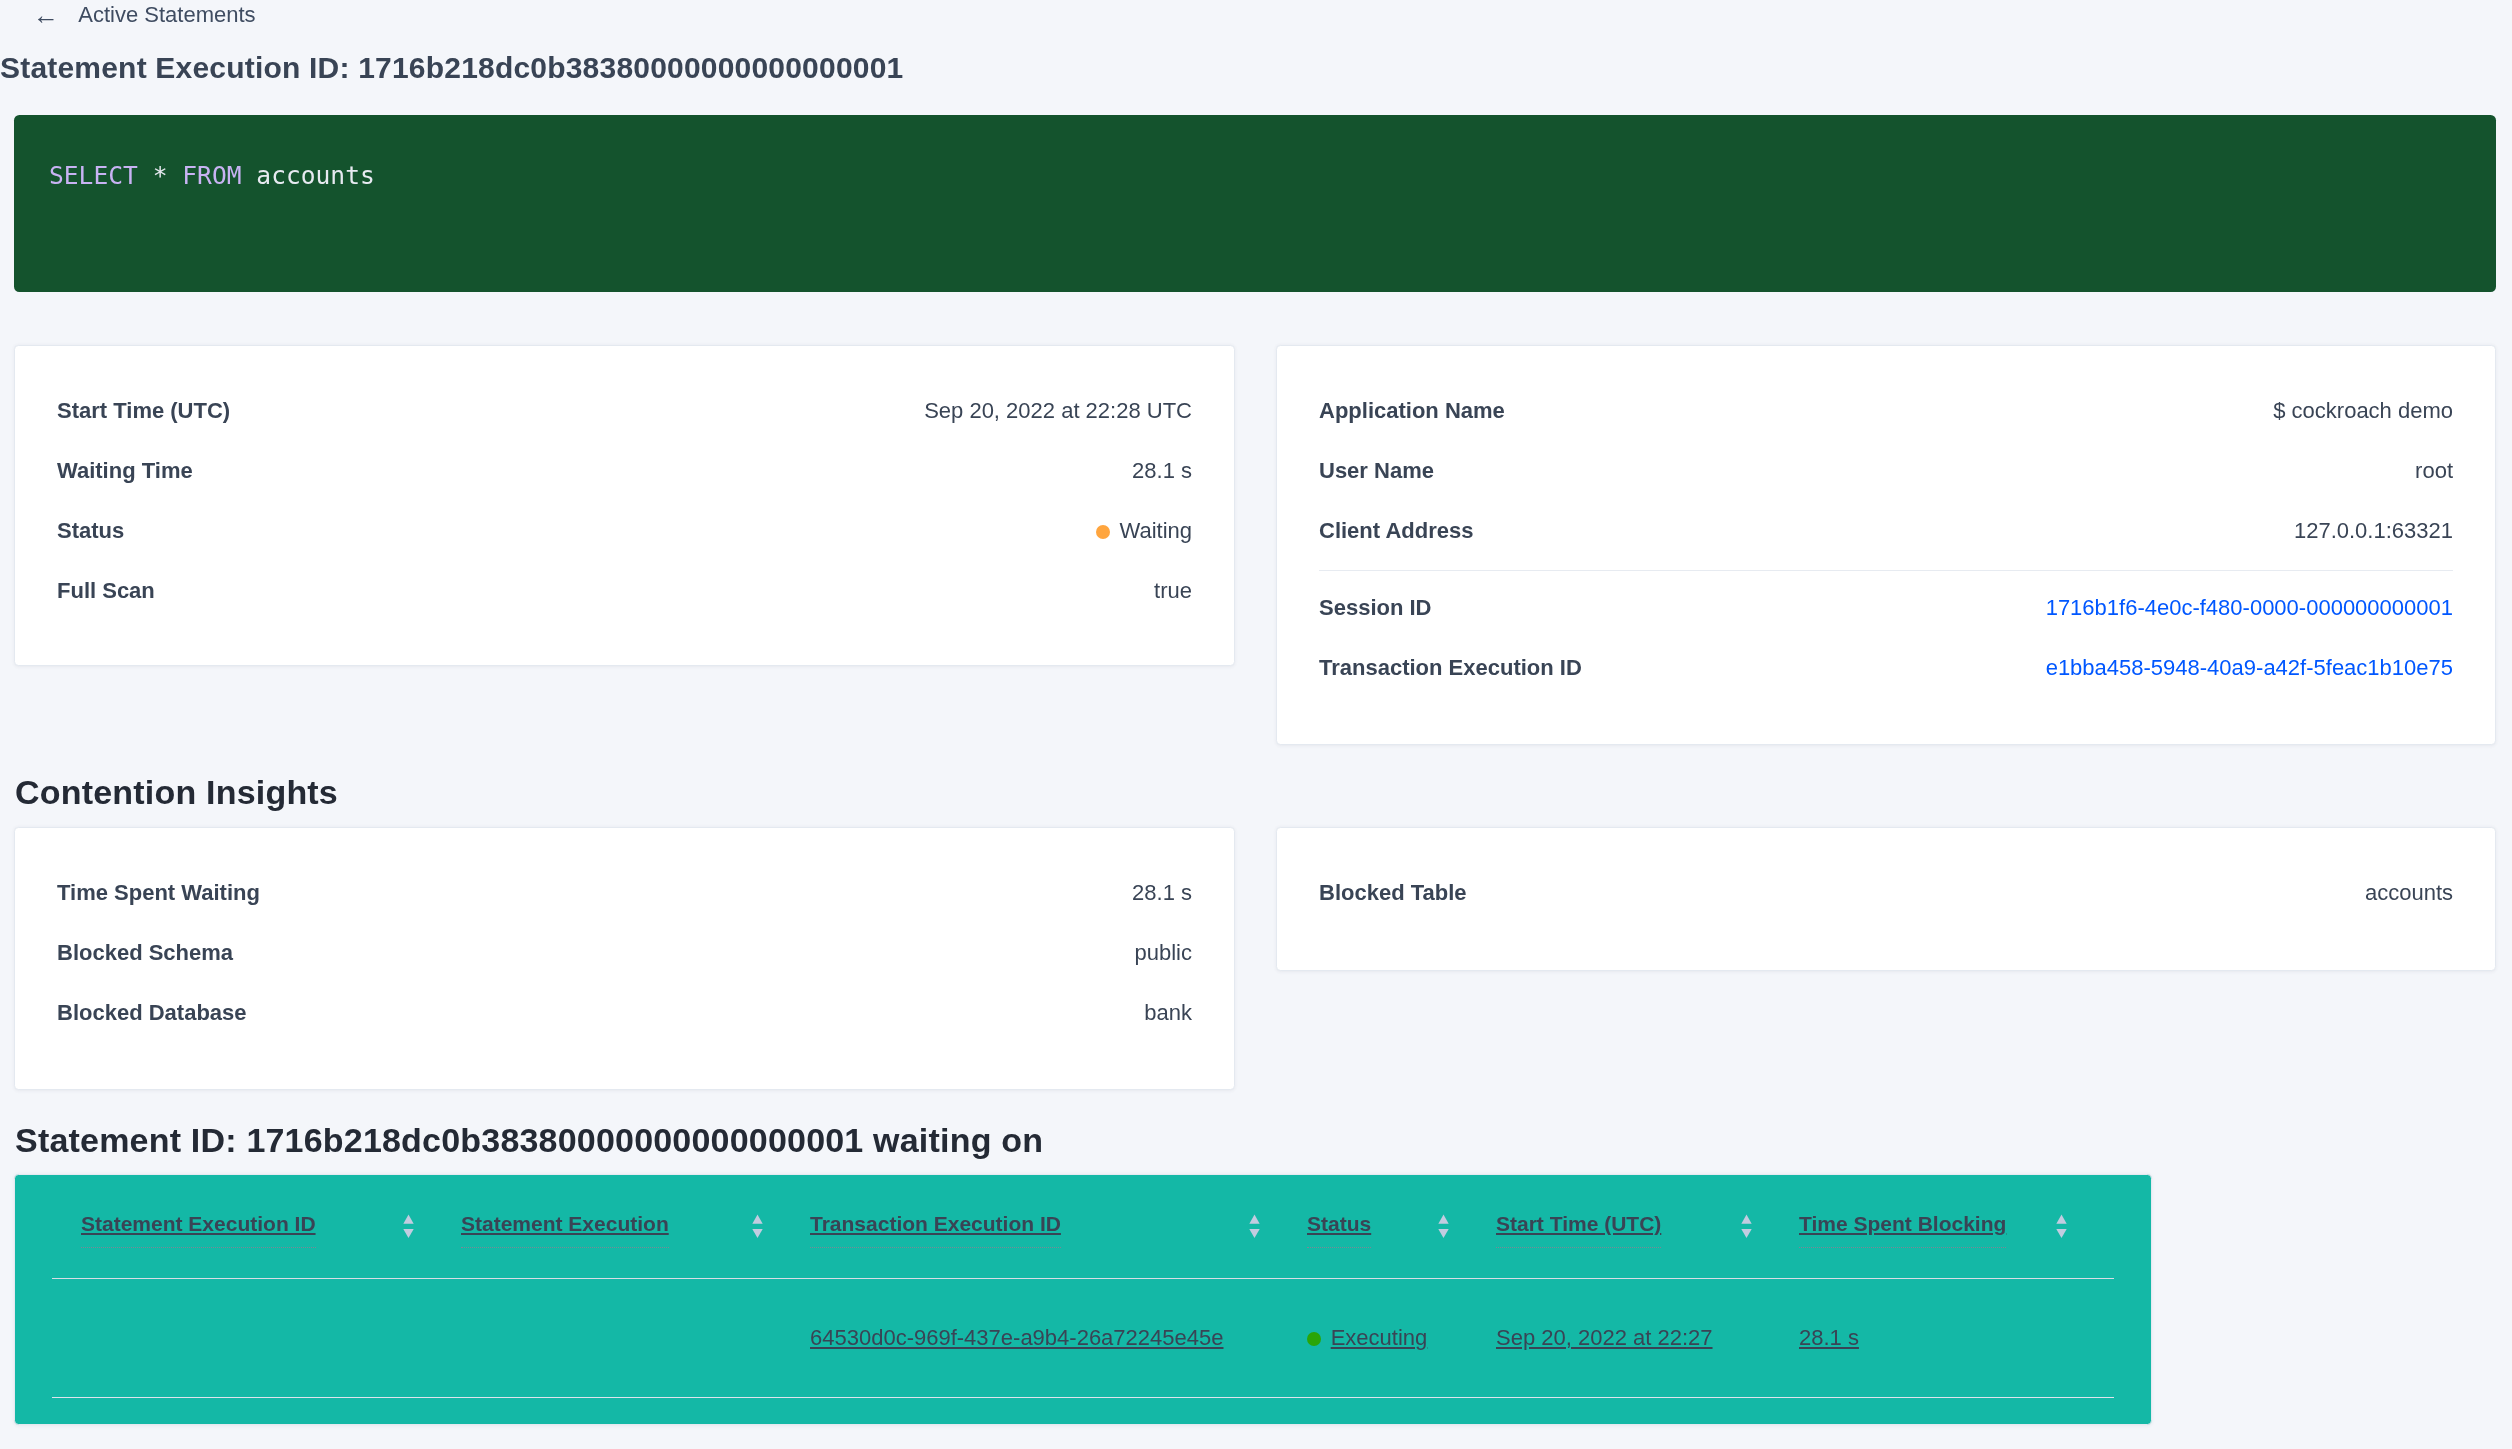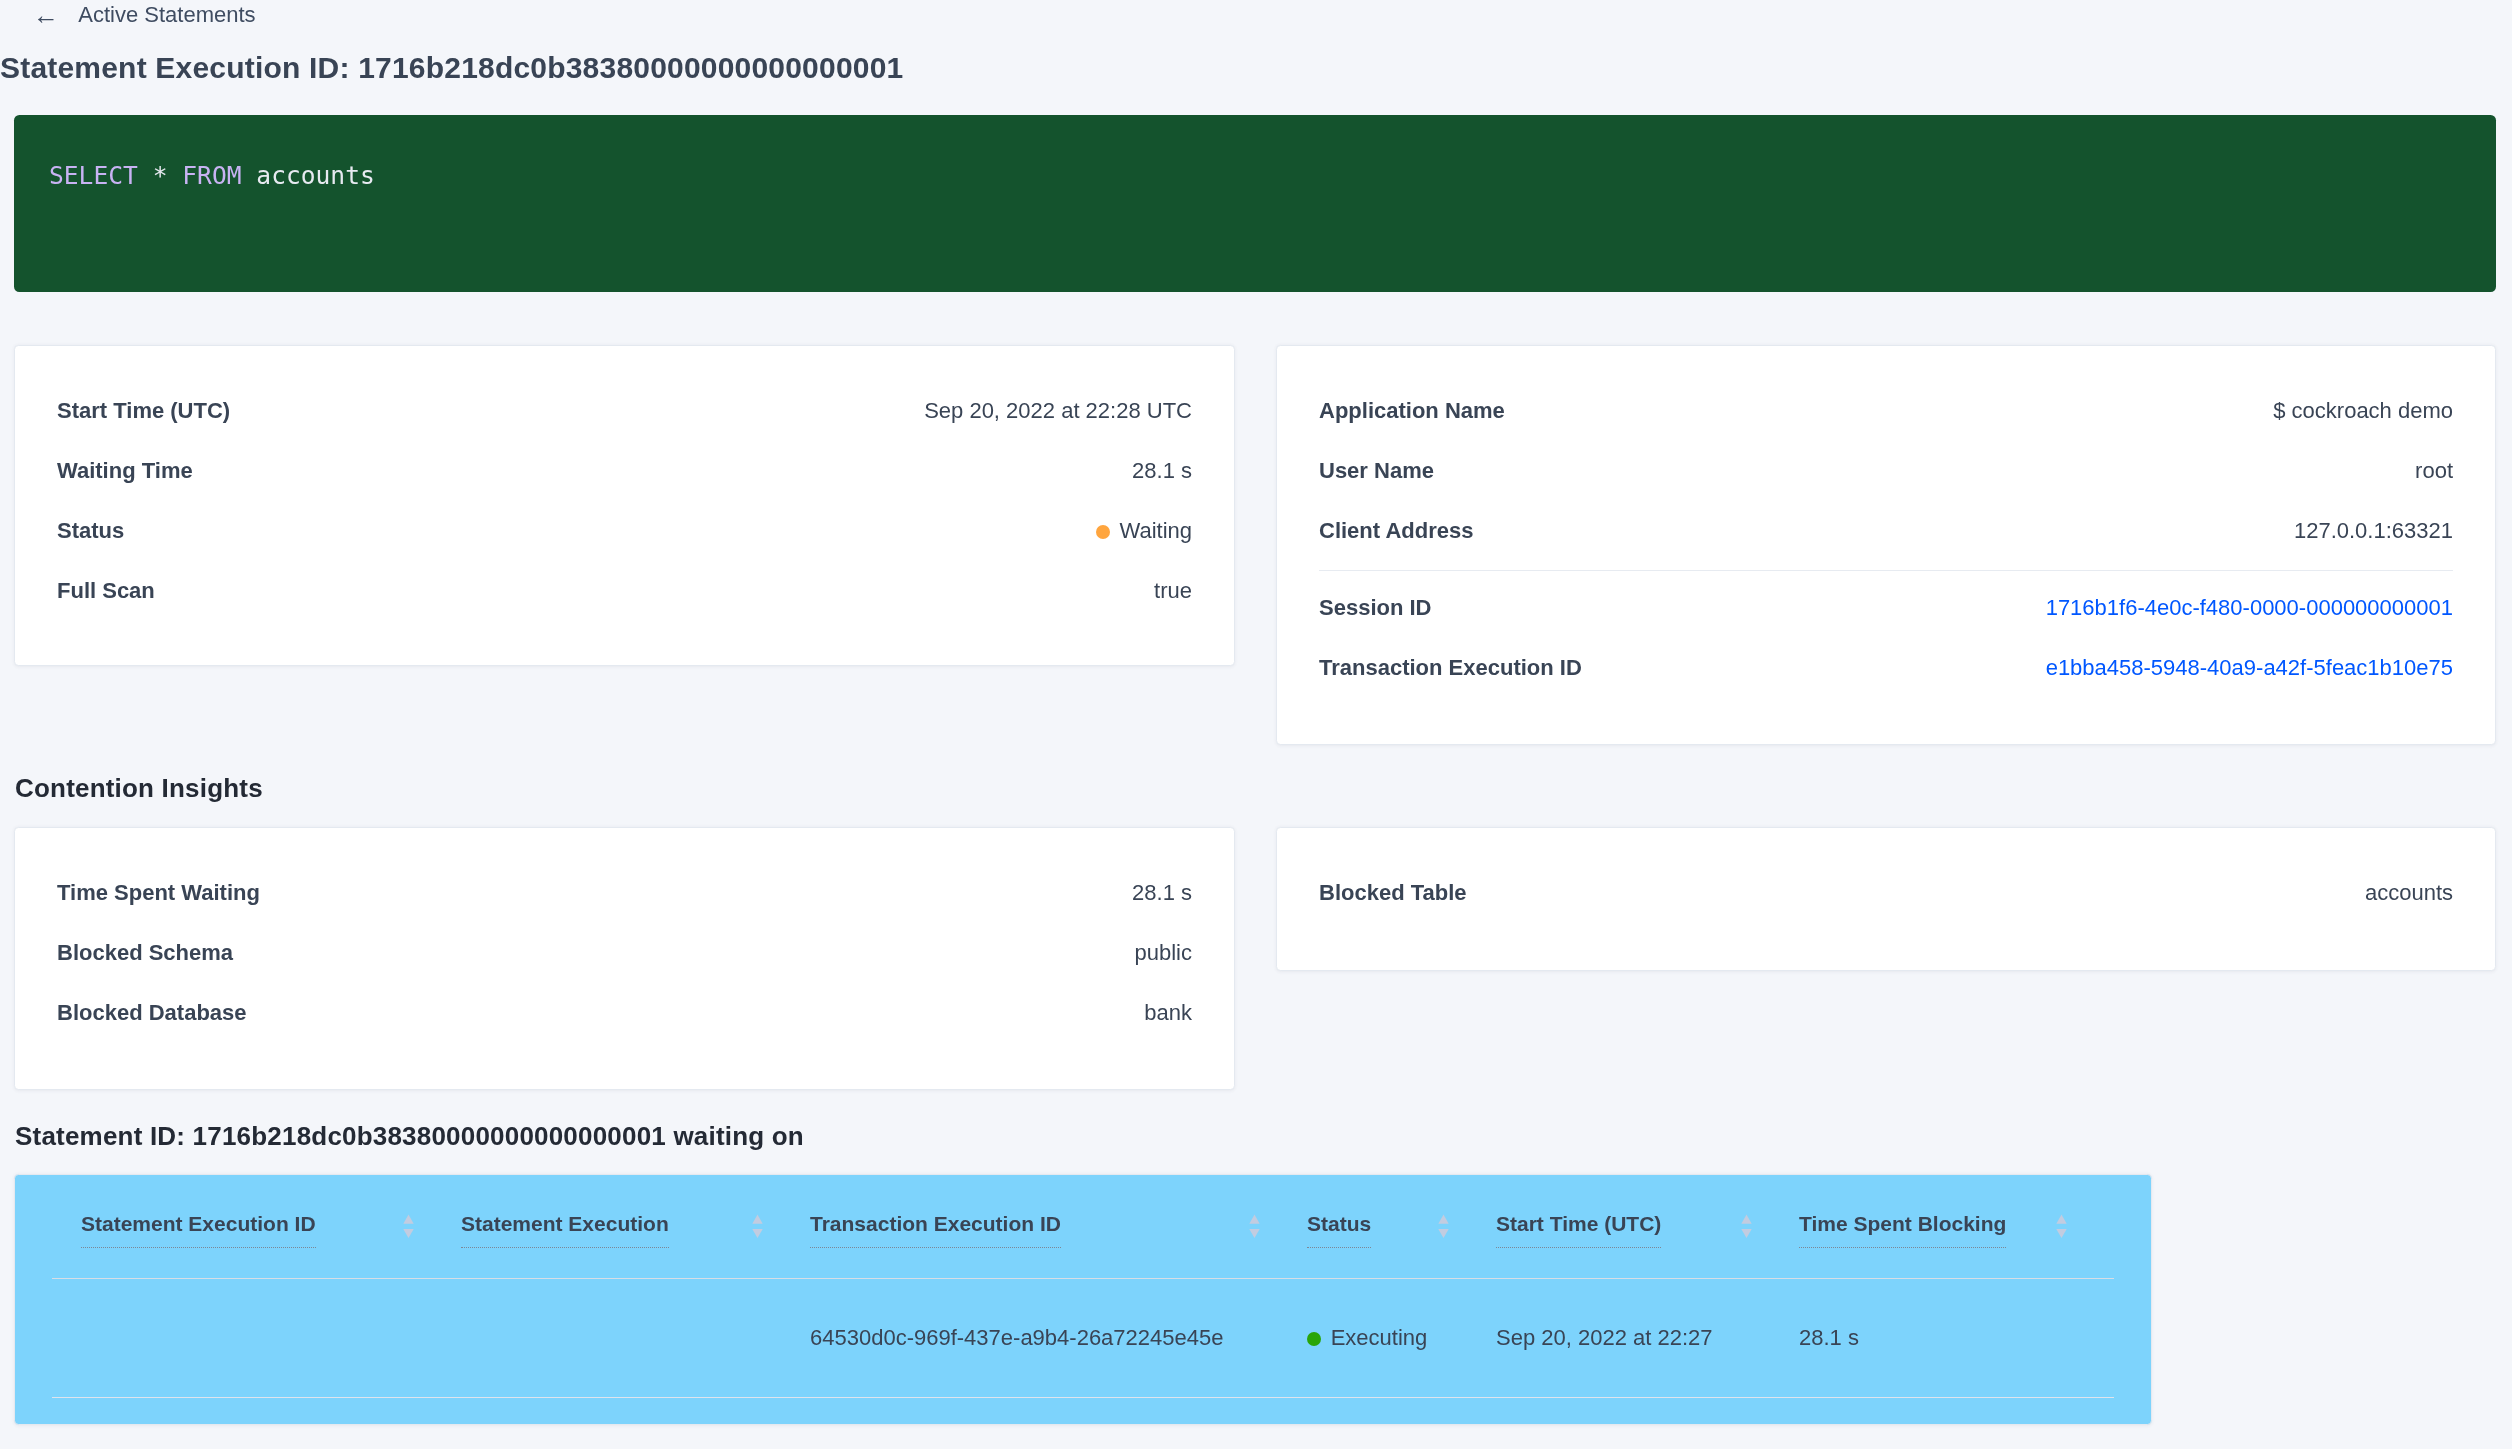--- a/index.html
+++ b/index.html
@@ -63,31 +63,32 @@
   .dot {
     display: inline-block; width: 14px; height: 14px; border-radius: 50%;
     margin-right: 9.7px; vertical-align: -0.9px;
   }
   .dot-orange { background: #ffa53e; }
   .dot-green  { background: #2aa509; }
 
   
   .section-heading {
     position: absolute; left: 15px;
-    font-size: 26px; font-weight: bold; color: #242a35; letter-spacing: 0.2px;
+    font-size: 34px; font-weight: bold; color: #242a35; letter-spacing: 0.2px;
   }
   .heading-contention { top: 773px; }
   .heading-waiting-on { top: 1121px; }
 
   
   .table-card {
     position: absolute; top: 1174px; left: 14px;
     width: 2138px; height: 251px;
-    background: #7dd3fc; border: 0.9px solid #e4e9f0; border-radius: 4.4px;
+    background: #14b8a6; border: 0.9px solid #e4e9f0; border-radius: 4.4px;
     box-shadow: 0 0.9px 3.5px rgba(50, 60, 80, 0.07);
+    text-decoration: underline;
   }
   .table-inner { margin: 0 37px; }
   .thead {
     display: flex; align-items: flex-start;
     height: 104px; padding-top: 37px;
     border-bottom: 1.8px solid #d8dde5;
   }
   .tbody-row {
     display: flex; align-items: center;
     height: 119px;

